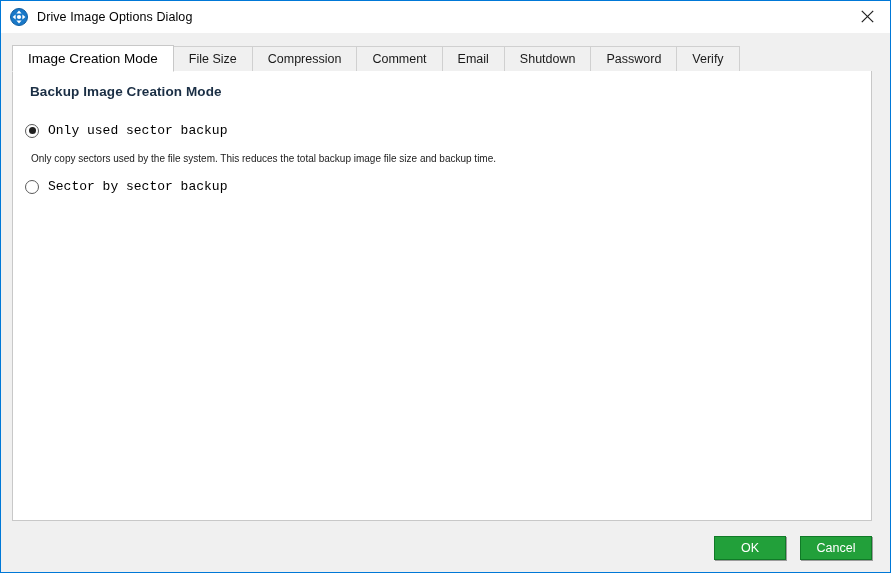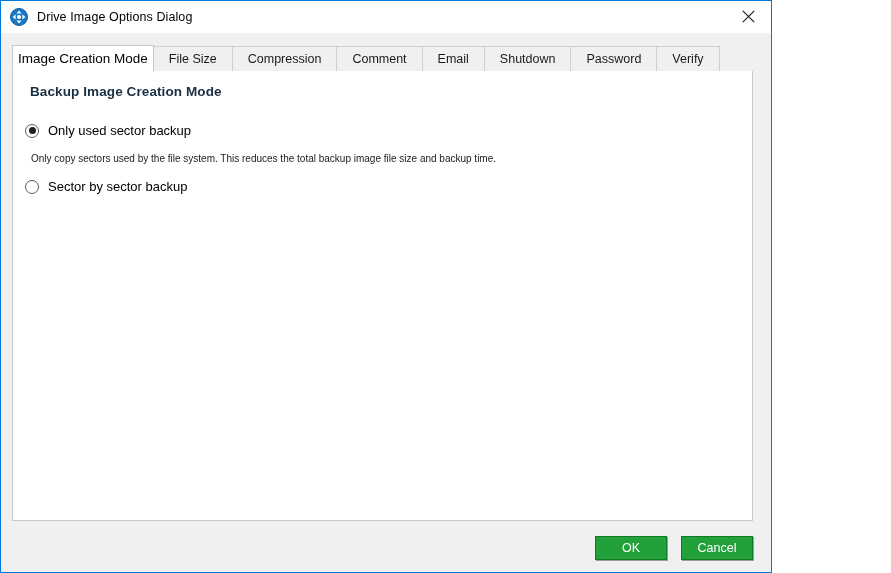--- a/index.html
+++ b/index.html
@@ -13,21 +13,21 @@
     background: #ffffff;
     font-family: "Liberation Sans", sans-serif;
     overflow: hidden;
     -webkit-font-smoothing: antialiased;
   }
 
   
   .window {
     position: absolute;
     left: 0; top: 0;
-    width: 772px;
+    width: 891px;
     height: 573px;
     box-sizing: border-box;
     border: 1px solid #0078d7;
     background: #f0f0f0;
     display: flex;
     flex-direction: column;
   }
 
   
   .titlebar {
@@ -104,21 +104,21 @@
     white-space: nowrap;
     cursor: default;
     position: relative;
   }
   .tab.active {
     height: 27px;
     background: #ffffff;
     border: 1px solid #c8c8c8;
     border-bottom: 1px solid #ffffff;
     z-index: 3;
-    padding: 0 5px;
+    padding: 0 15px;
     font-size: 13.5px;
     color: #000000;
     margin-bottom: -1px;
   }
   .tabstrip-filler {
     flex: 1 1 auto;
     height: 25px;
     background: #f0f0f0;
     border-bottom: none;
   }
@@ -144,20 +144,21 @@
     color: #1a2e44;
     letter-spacing: 0.1px;
   }
 
   .radio-row {
     position: absolute;
     left: 12px;
     display: flex;
     align-items: center;
     cursor: default;
+    font-family: Liberation Mono, monospace;
   }
   .radio-row.r1 { top: 52px; }
   .radio-row.r2 { top: 108px; }
 
   .radio-mark {
     width: 14px;
     height: 14px;
     border-radius: 50%;
     border: 1px solid #5a5a5a;
     background: #ffffff;

